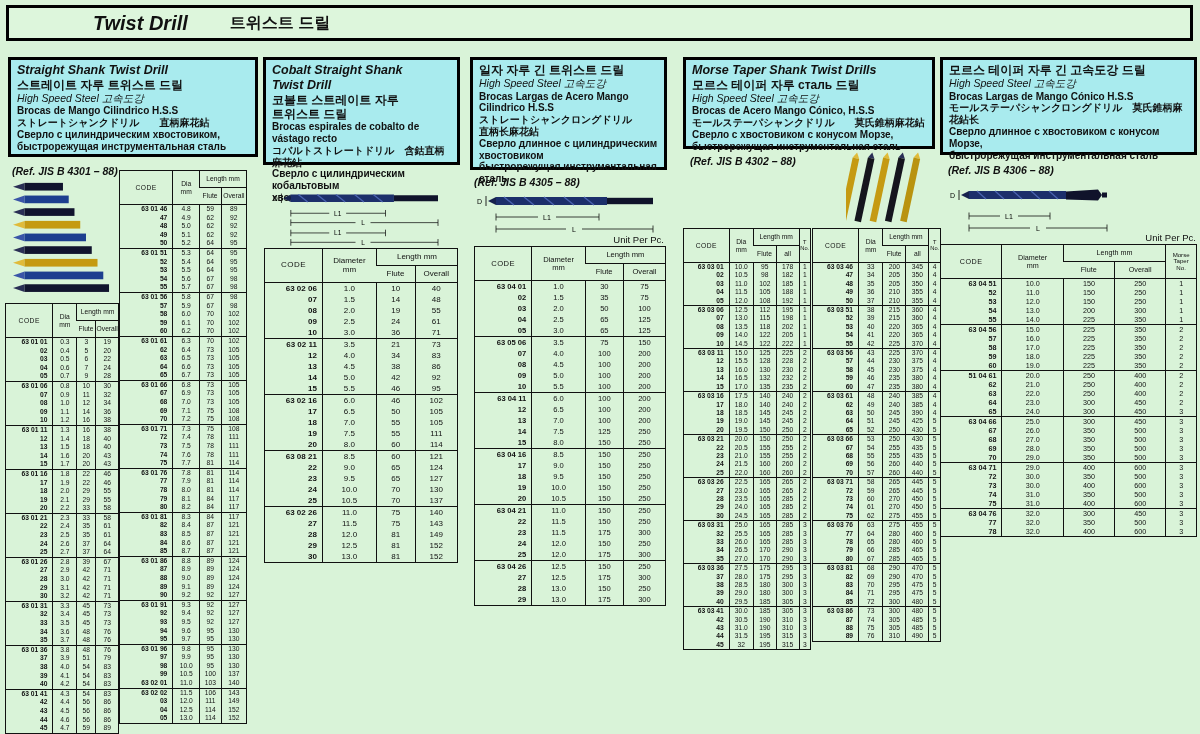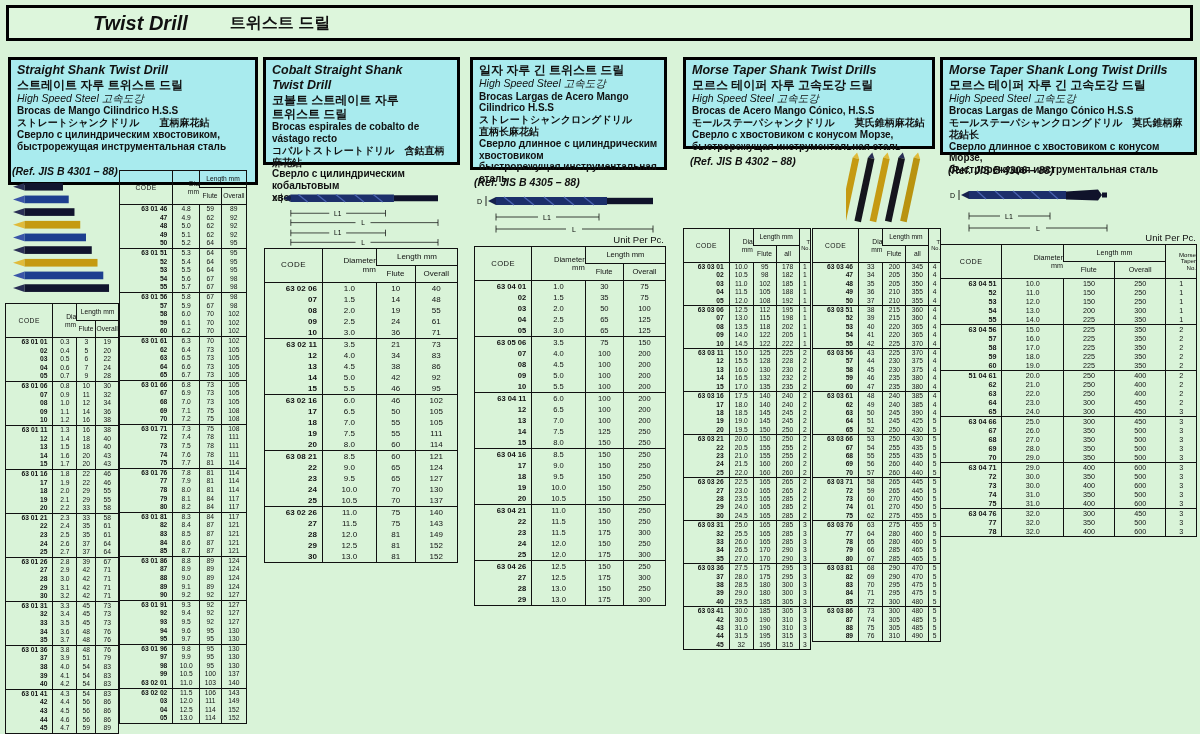--- a/index.html
+++ b/index.html
@@ -16,21 +16,21 @@
   .hdr{position:absolute;background:#a9ebee;border:3px solid #000;padding:3px 6px 2px 6px;box-sizing:border-box;}
   .hl-en{font-size:12.5px;font-weight:bold;font-style:italic;line-height:1.18;}
   .hl-ko{font-size:12px;font-weight:bold;line-height:1.2;}
   .hl-hss{font-size:10.5px;font-weight:normal;font-style:italic;line-height:1.25;}
   .hl-sm{font-size:10px;font-weight:600;line-height:1.18;}
 
   .ref{position:absolute;font-size:10.5px;font-weight:bold;font-style:italic;white-space:nowrap;}
   .unit{position:absolute;font-size:9.5px;text-align:right;white-space:nowrap;}
 
   
-  #s1-hdr{left:8px;top:57px;width:250px;height:128px;}
+  #s1-hdr{left:8px;top:57px;width:250px;height:100px;}
   #s1-ref{left:12px;top:165px;}
   #s1-photo{left:8px;top:180px;width:108px;height:120px;}
   #s1-t1{position:absolute;left:5px;top:303px;width:114px;}
   #s1-t2{position:absolute;left:119px;top:170px;width:128px;}
 
   #s2-hdr{left:263px;top:57px;width:197px;height:108px;}
   #s2-diag{position:absolute;left:267px;top:187px;width:192px;height:60px;}
   #s2-t1{position:absolute;left:264px;top:248px;width:194px;}
 
   #s3-hdr{left:470px;top:57px;width:197px;height:113px;}
@@ -51,21 +51,21 @@
   #s5-unit{left:1040px;top:232px;width:156px;}
   #s5-t1{position:absolute;left:940px;top:244px;width:257px;}
 
   
   table.cat{border-collapse:collapse;width:100%;table-layout:fixed;border:1.5px solid #111;}
   .cat th,.cat td{border-left:1px solid #111;padding:0;text-align:center;
                   overflow:hidden;white-space:nowrap;font-weight:400;}
   .cat th:first-child,.cat td:first-child{border-left:0;}
   .cat thead th{border-bottom:1px solid #111;height:16px;line-height:1.05;vertical-align:middle;}
   .cat thead .h-code{letter-spacing:0.5px;}
-  .cat thead .h-dia,.cat thead .h-taper{white-space:pre-line;text-align:right;}
+  .cat thead .h-dia,.cat thead .h-taper{white-space:pre-line;}
   .cat thead .h-taper{font-size:0.85em;}
   .cat tbody td{height:var(--rh);line-height:var(--rh);}
   .cat tbody tr.gs td{border-top:1px solid #111;}
   .cat td.c-code{text-align:right;padding-right:5px;font-weight:bold;}
 
   #s1-t1 table,#s1-t2 table{--rh:8.6px;font-size:6.7px;}
   #s4-t1 table,#s4-t2 table{--rh:8.4px;font-size:6.7px;}
   #s2-t1 table{--rh:11px;font-size:8px;}
   #s3-t1 table{--rh:11px;font-size:7.6px;}
   #s5-t1 table{--rh:9px;font-size:7.2px;}
@@ -105,29 +105,28 @@
       <div class="hl-ko">일자 자루 긴 트위스트 드릴</div>
       <div class="hl-hss">High Speed Steel 고속도강</div>
       <div class="hl-sm">Brocas Largas de Acero Mango Cilindrico H.S.S</div>
       <div class="hl-sm">ストレートシャンクロングドリル　　直柄长麻花鉆</div>
       <div class="hl-sm">Сверло длинное с цилиндрическим</div>
       <div class="hl-sm">хвостовиком</div>
       <div class="hl-sm">быстрорежущая инструментальная сталь</div>
     </div>
   <div class="hdr" id="s4-hdr">
       <div class="hl-en">Morse Taper Shank Twist Drills</div>
-      <div class="hl-ko">모르스 테이퍼 자루 고속도강 드릴</div>
+      <div class="hl-ko">모르스 테이퍼 자루 сталь 드릴</div>
       <div class="hl-hss">High Speed Steel 고속도강</div>
       <div class="hl-sm">Brocas de Acero Mango Cónico, H.S.S</div>
       <div class="hl-sm">モールステーパシャンクドリル　　莫氏錐柄麻花鉆</div>
       <div class="hl-sm">Сверло с хвостовиком с конусом Морзе,</div>
       <div class="hl-sm">быстрорежущая инструментальная сталь</div>
     </div>
   <div class="hdr" id="s5-hdr">
-      <div class="hl-en">Morse Taper Shank Long Twist Drills</div>
       <div class="hl-ko">모르스 테이퍼 자루 긴 고속도강 드릴</div>
       <div class="hl-hss">High Speed Steel 고속도강</div>
       <div class="hl-sm">Brocas Largas de Mango Cónico H.S.S</div>
       <div class="hl-sm">モールステーパシャンクロングドリル　莫氏錐柄麻花鉆长</div>
       <div class="hl-sm">Сверло длинное с хвостовиком с конусом Морзе,</div>
       <div class="hl-sm">быстрорежущая инструментальная сталь</div>
     </div>
 
   <div class="ref" id="s1-ref">(Ref. JIS B 4301 – 88)</div>
   <div class="ref" id="s3-ref">(Ref. JIS B 4305 – 88)</div>

